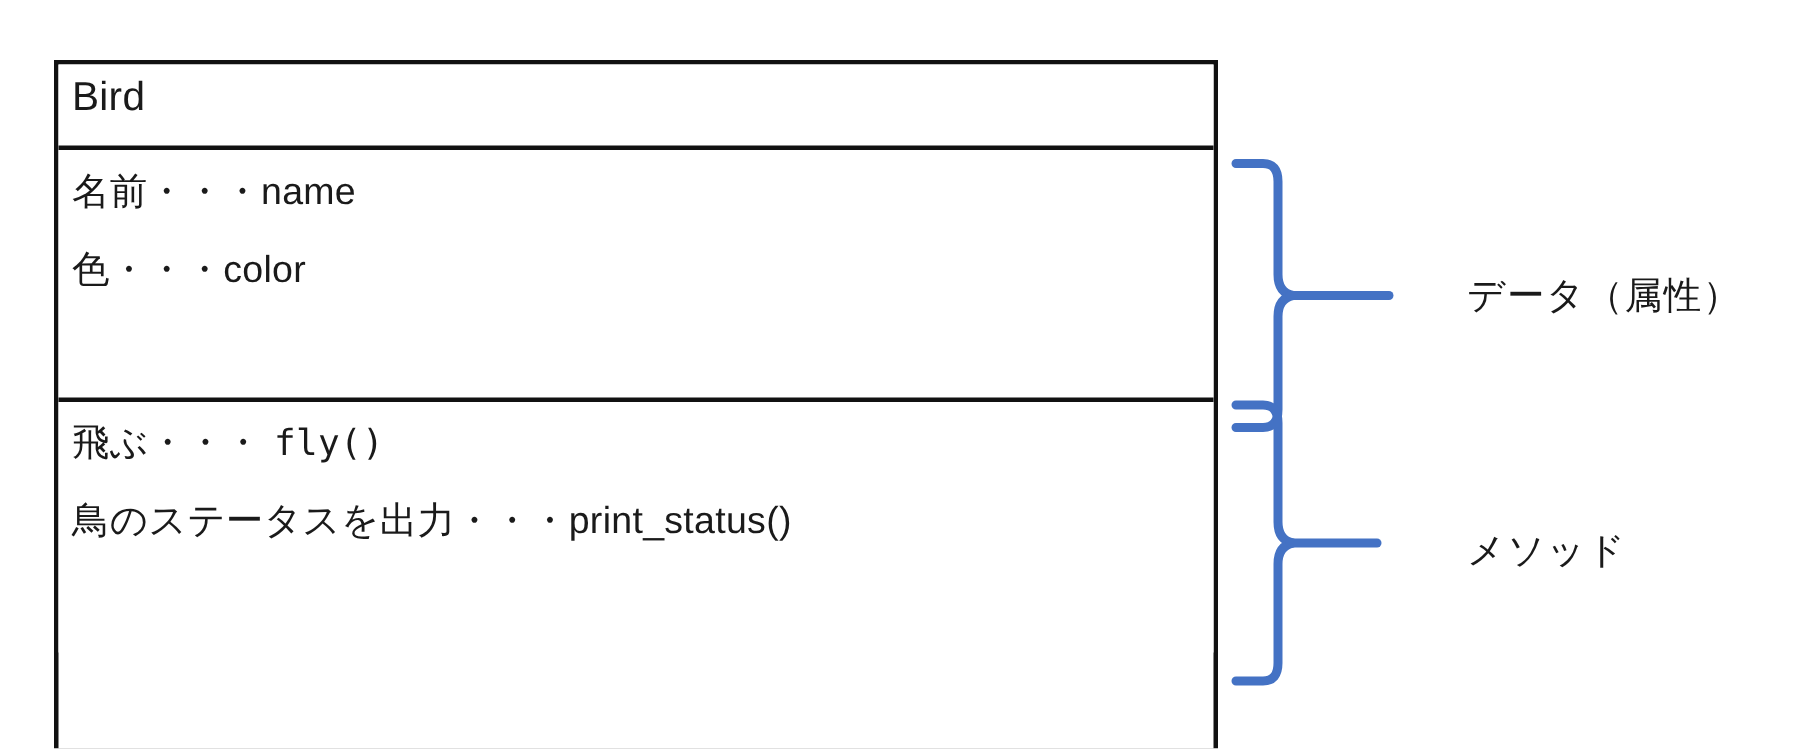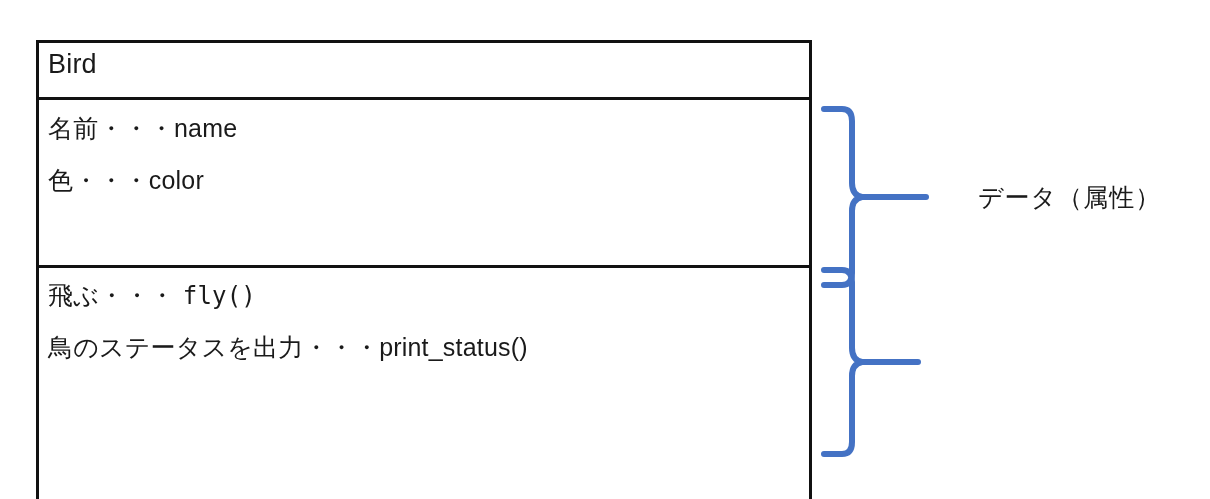--- a/index.html
+++ b/index.html
@@ -150,14 +150,15 @@
 
   <div class="brace brace-methods">
     <svg width="120" height="192" viewBox="0 0 120 192" fill="none" aria-hidden="true">
       <path d="M6 4 H24 Q34 4 34 16 V82 Q34 94 44 96 Q34 98 34 110 V176 Q34 188 24 188 H6" stroke="#4472C4" stroke-width="6" stroke-linecap="round" stroke-linejoin="round" fill="none"></path>
       <path d="M42 96 H100" stroke="#4472C4" stroke-width="6" stroke-linecap="round" fill="none"></path>
     </svg>
   </div>
 
   <div class="annotation annotation-data">データ（属性）</div>
 
+  <div class="annotation annotation-methods">メソッド</div>
 
 </div>
 
 </body></html>

